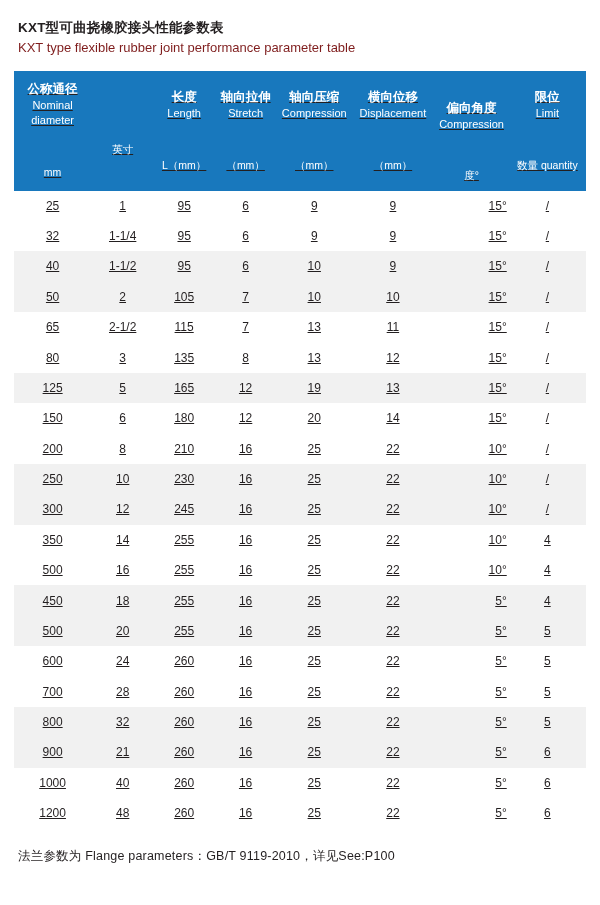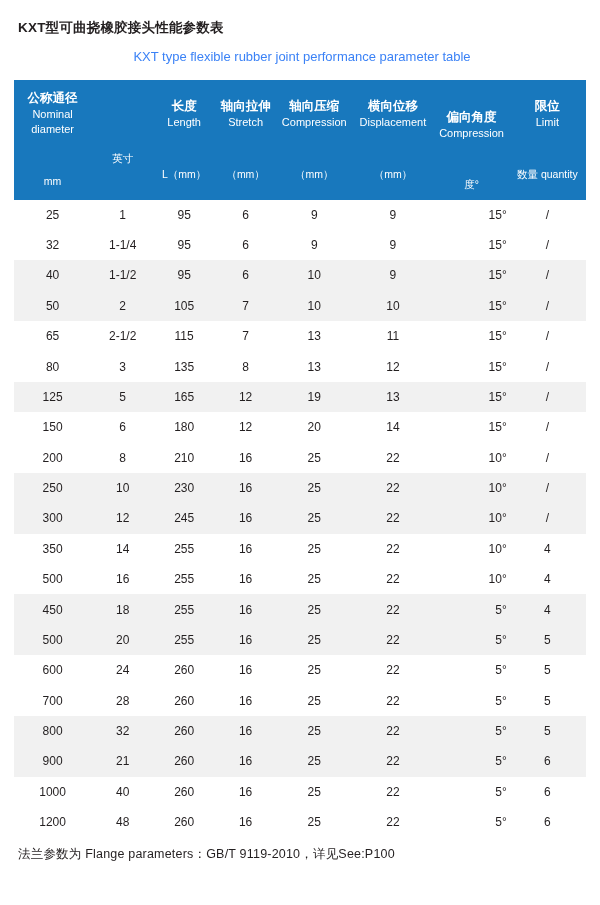--- a/index.html
+++ b/index.html
@@ -28,29 +28,29 @@
   }
   .title-cn {
     font-size: 13.5px;
     font-weight: 700;
     color: #231f20;
     letter-spacing: 0.2px;
     line-height: 1.5;
   }
   .title-en {
     font-size: 13px;
-    color: #3b82f6;
+    color: #7f1d1d;
     line-height: 1.6;
-    margin-top: 9px;
-    text-align: center;
+    margin-top: 0;
   }
   table.param {
     width: 572px;
     border-collapse: collapse;
     table-layout: fixed;
+    text-decoration: underline;
   }
   thead th {
     background: #1878bd;
     color: #ffffff;
     font-weight: 400;
     text-align: center;
     vertical-align: middle;
     padding: 7px 2px 8px 2px;
     border: none;
   }
@@ -76,21 +76,21 @@
     font-size: 12px;
     text-align: center;
     padding: 8.2px 2px;
     border: none;
     color: #231f20;
   }
   tbody tr.alt td { background: #f1f1f1; }
   tbody tr.plain td { background: #ffffff; }
   td.leftish { text-align: right; padding-left: 22px; }
   .footer {
-    margin-top: 9px;
+    margin-top: 20px;
     padding-left: 4px;
     font-size: 12.5px;
     color: #231f20;
     letter-spacing: 0.2px;
   }
 </style>
 </head>
 <body>
 
 <div class="page">

